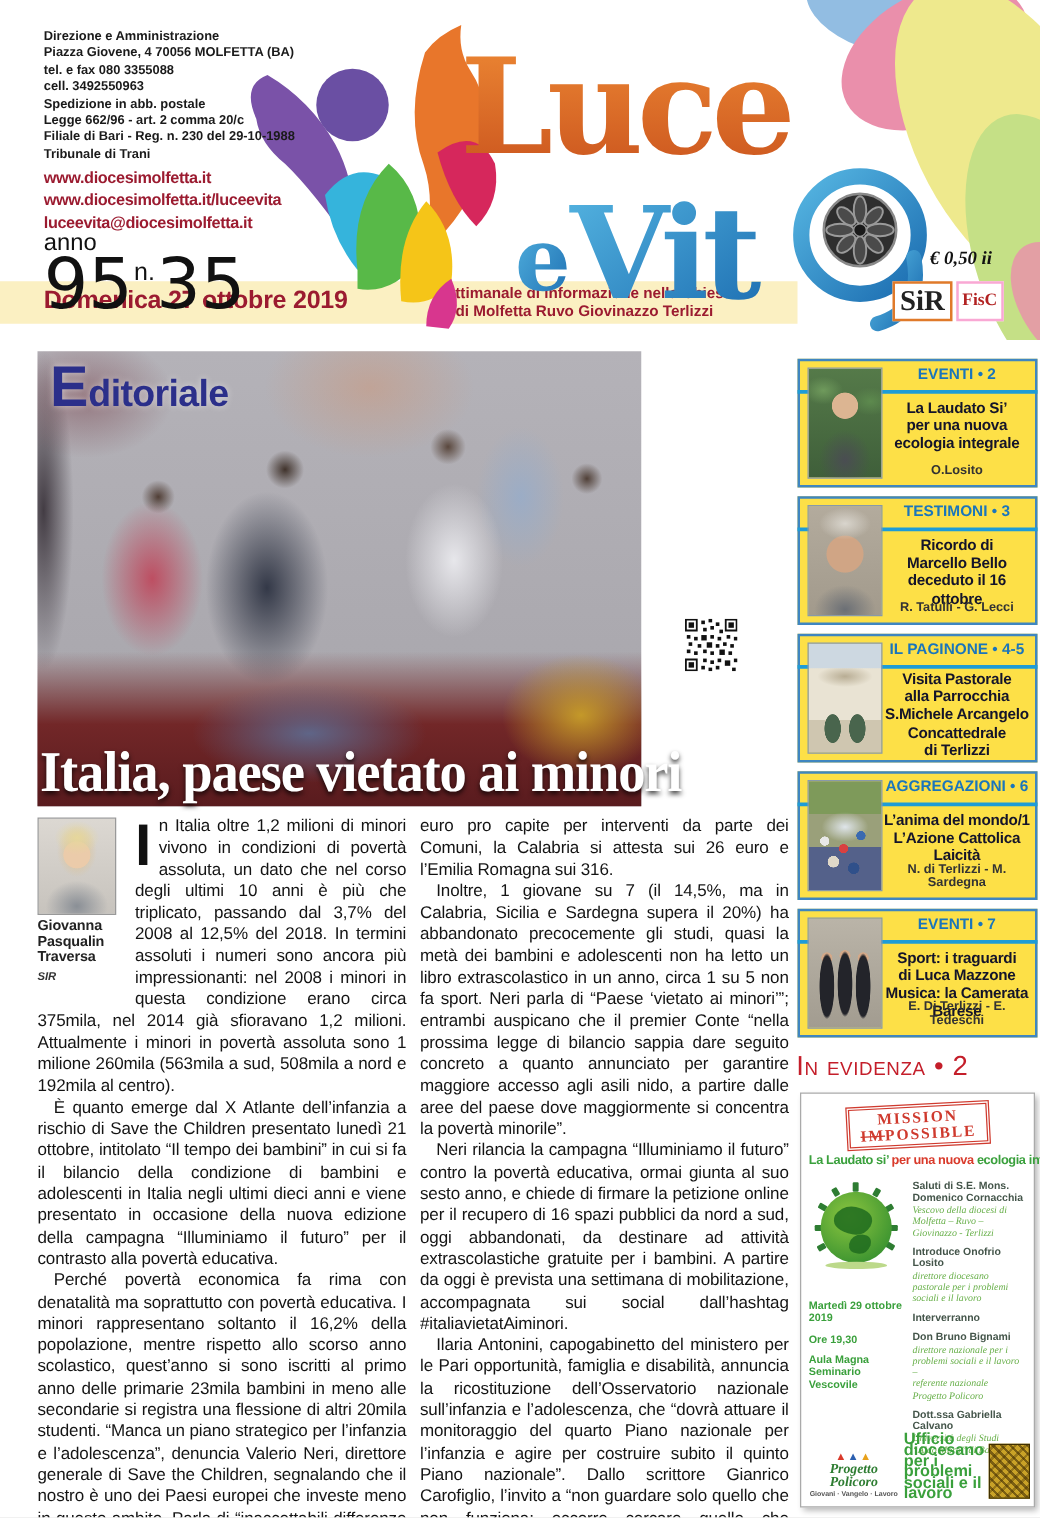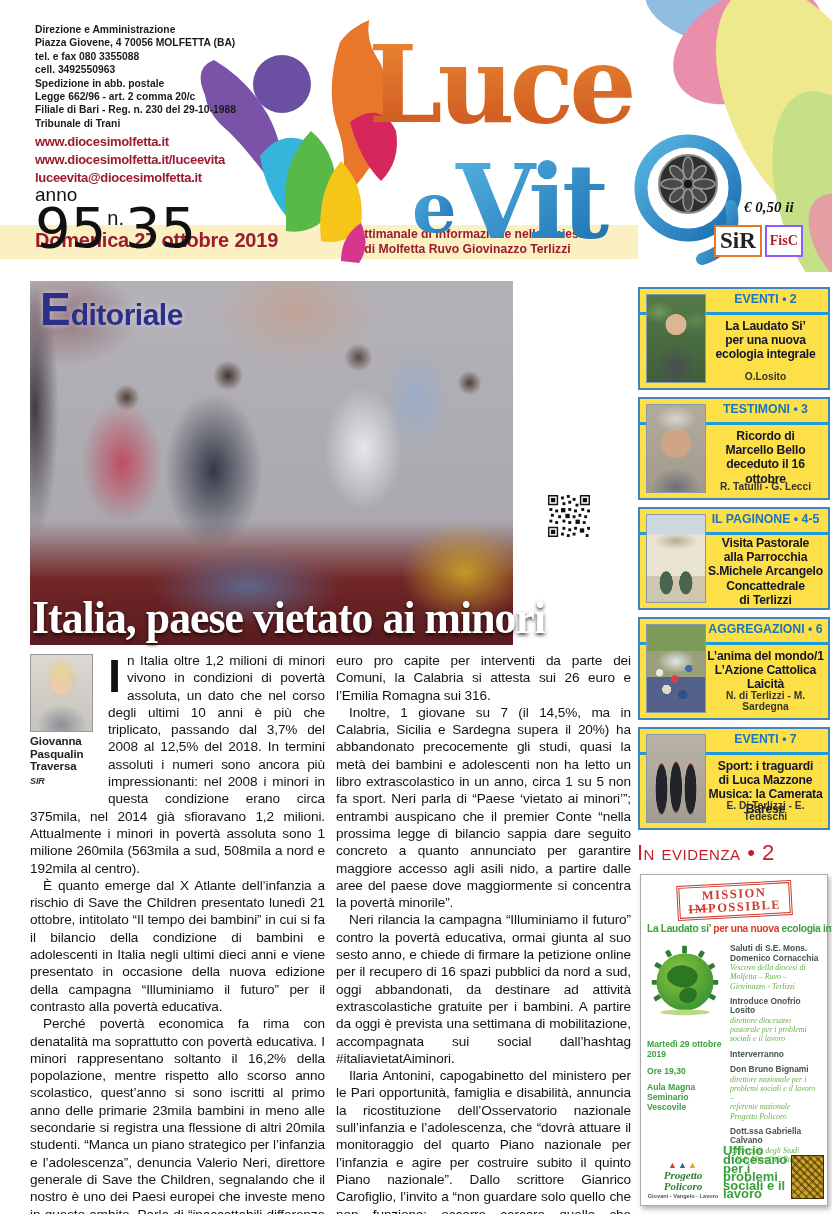--- a/index.html
+++ b/index.html
@@ -19,21 +19,21 @@
   .yellow-band{position:absolute;left:0;top:225px;width:638px;height:34px;background:#fbf0c2;z-index:1;}
   .date{position:absolute;left:35px;top:4px;font-size:20px;font-weight:bold;color:#9b1b30;letter-spacing:-.2px;}
   .subtitle{position:absolute;left:300px;top:2px;width:335px;text-align:center;font-size:12.2px;font-weight:bold;
             color:#9b1b30;line-height:14.5px;}
   .logo-svg{position:absolute;left:190px;top:0;width:642px;height:272px;z-index:2;}
   .price{position:absolute;left:744px;top:199px;font-family:"Liberation Serif",serif;font-style:italic;font-weight:bold;
          font-size:15px;color:#111;z-index:3;text-align:center;}
   .agency-logos{position:absolute;left:714px;top:225px;display:flex;gap:3px;align-items:stretch;z-index:3;}
   .sir-box{font-family:"Liberation Serif",serif;font-size:23px;font-weight:bold;color:#222;border:2px solid #e07a2a;
            padding:0 4px;line-height:28px;background:#fff;}
-  .fisc-box{font-family:"Liberation Serif",serif;font-size:14px;font-weight:bold;color:#b22222;border:2px solid #8b5cf6;
+  .fisc-box{font-family:"Liberation Serif",serif;font-size:14px;font-weight:bold;color:#b22222;border:2px solid #f9a8d4;
             padding:6px 3px 0;background:#fff;}
 
   
   .photo{position:absolute;left:30px;top:281px;width:483px;height:364px;z-index:1;
     background:
       radial-gradient(ellipse 90px 70px at 90% 80%, rgba(200,158,40,.95), rgba(200,158,40,0) 70%),
       radial-gradient(ellipse 130px 55px at 45% 84%, rgba(92,112,152,.85), rgba(92,112,152,0) 72%),
       radial-gradient(ellipse 70px 110px at 38% 52%, rgba(38,44,60,.9), rgba(38,44,60,0) 70%),
       radial-gradient(ellipse 58px 88px at 19% 50%, rgba(192,62,84,.85), rgba(192,62,84,0) 70%),
       radial-gradient(ellipse 56px 88px at 69% 46%, rgba(236,236,240,.92), rgba(236,236,240,0) 70%),

